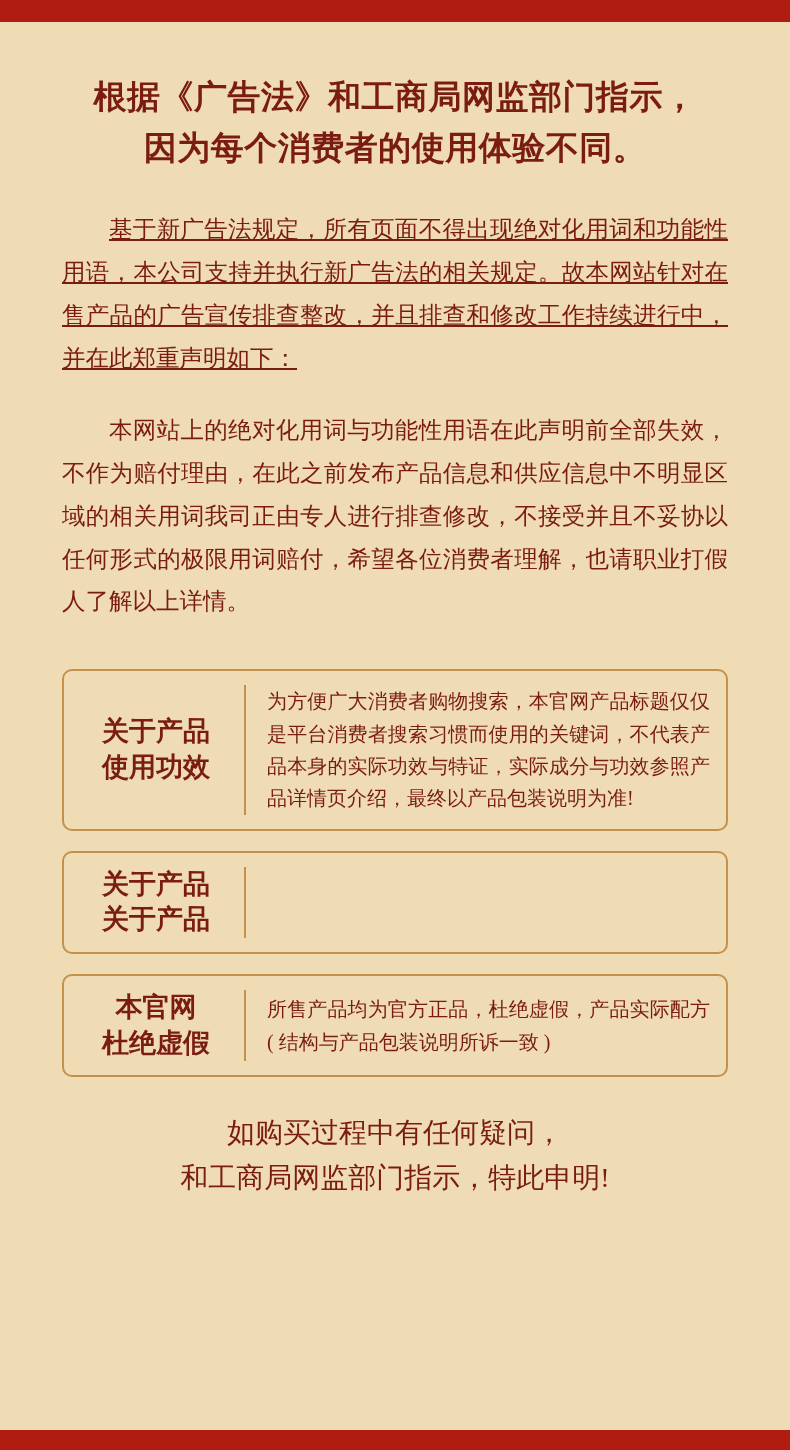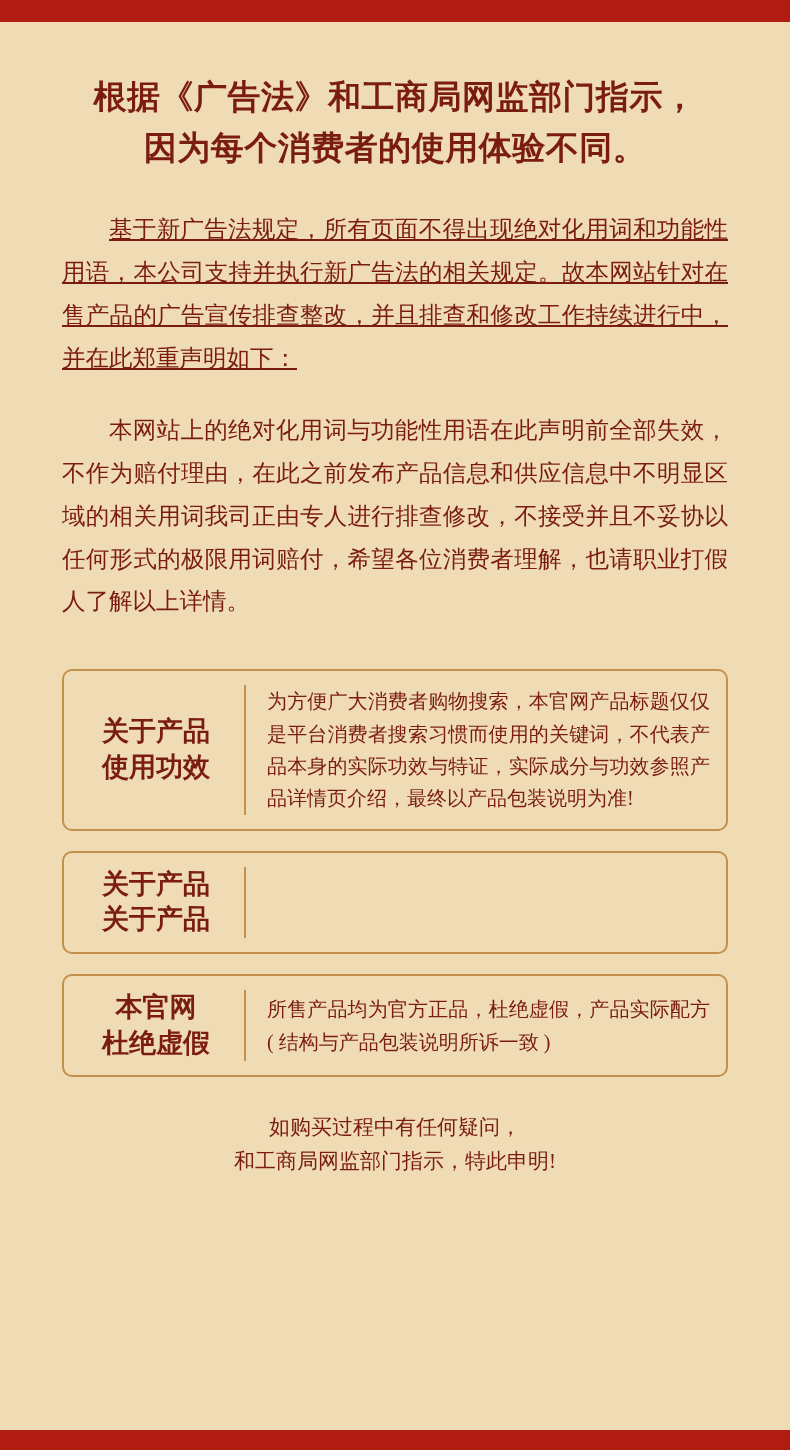--- a/index.html
+++ b/index.html
@@ -103,21 +103,21 @@
     display: flex;
     align-items: center;
     text-align: justify;
     text-justify: inter-ideograph;
   }
 
   .footer {
     margin-top: 34px;
     margin-bottom: 14px;
     text-align: center;
-    font-size: 21px;
+    font-size: 28px;
     line-height: 1.6;
     color: #7a1c12;
   }
   .footer .fline { display: block; }
 </style>
 </head>
 <body>
 
 <div class="page">
 

